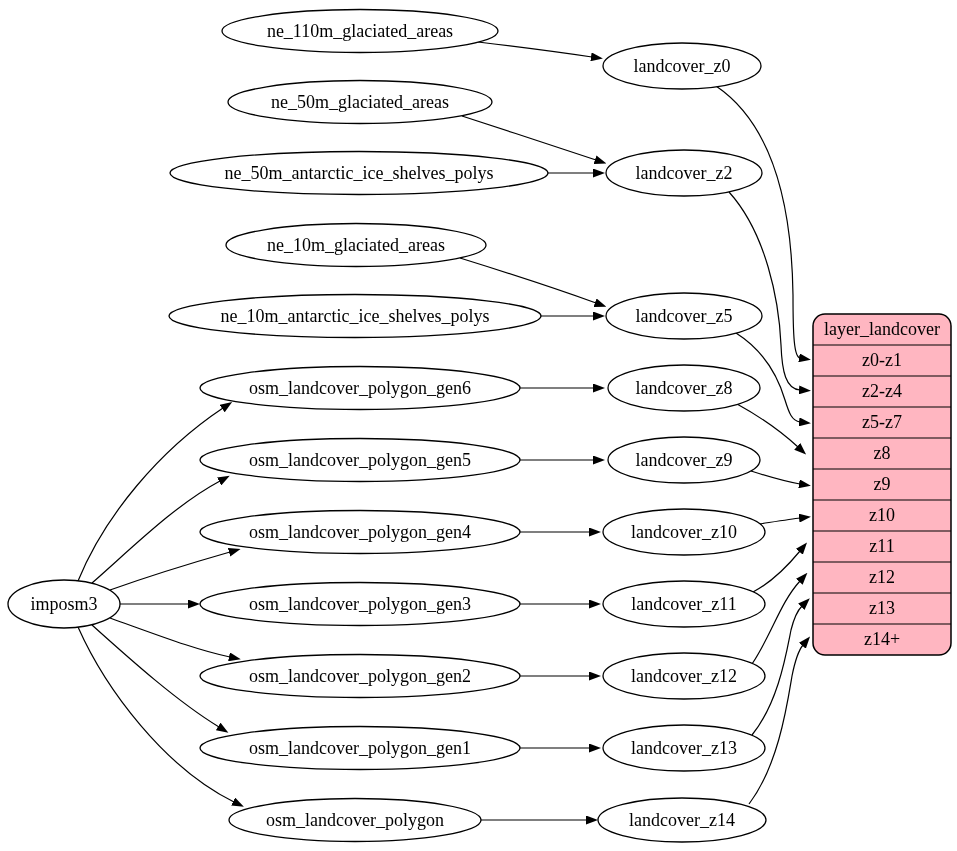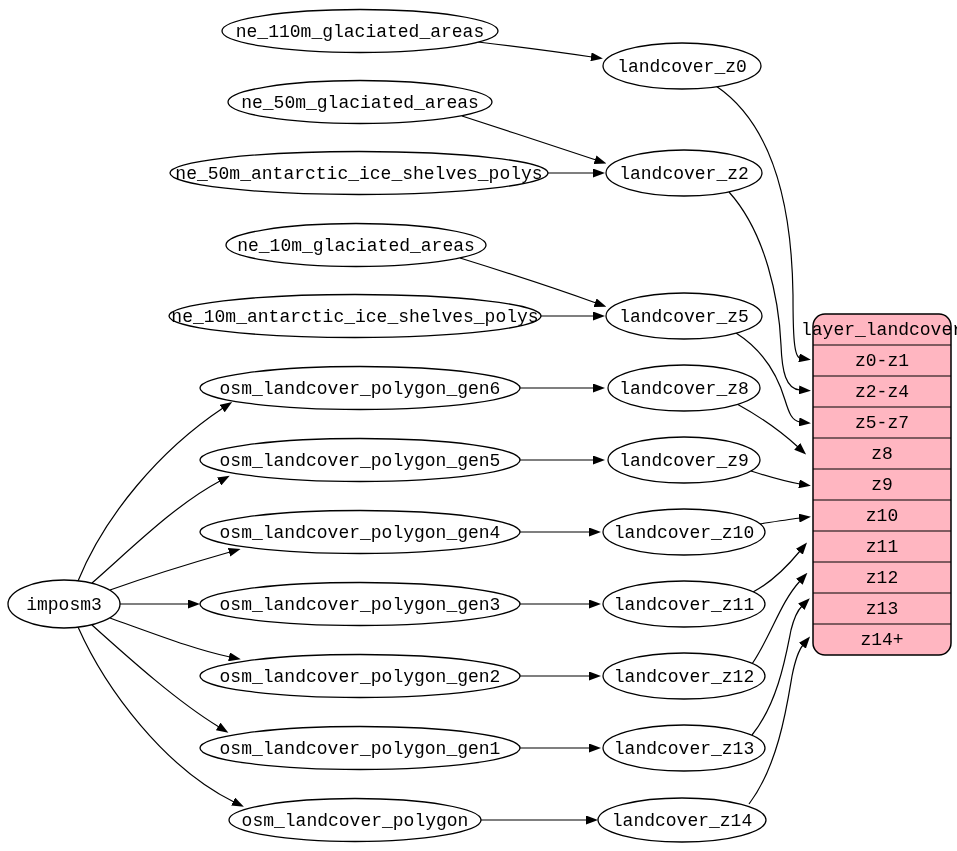--- a/index.html
+++ b/index.html
@@ -1,20 +1,20 @@
 <!DOCTYPE html>
 <html style="--background: #ffffff; --node-fill: #ffffff; --stroke: #000000; --text: #000000; --table-fill: #ffb6c1;"><head>
 <meta charset="utf-8">
 <style>
   html,body{margin:0;padding:0;background:#fff;}
   .canvas{
     position:relative;
     width:806px;height:851px;
     background:var(--background,#ffffff);
-    font-family:Liberation Mono, monospace;
+    font-family:Liberation Serif, serif;
   }
   svg{position:absolute;left:0;top:0;}
   .edge{fill:none;stroke:var(--stroke,#000);stroke-width:1.2;}
   .node-shape{fill:var(--node-fill,#fff);stroke:var(--stroke,#000);stroke-width:1.3;}
   .node-label{fill:var(--text,#000);font-size:18px;text-anchor:middle;}
   .tbl-shape{fill:var(--table-fill,#ffb6c1);stroke:var(--stroke,#000);stroke-width:1.5;}
   .tbl-line{stroke:var(--stroke,#000);stroke-width:1.2;}
   .tbl-label{fill:var(--text,#000);font-size:18px;text-anchor:middle;}
 </style>
 </head>

